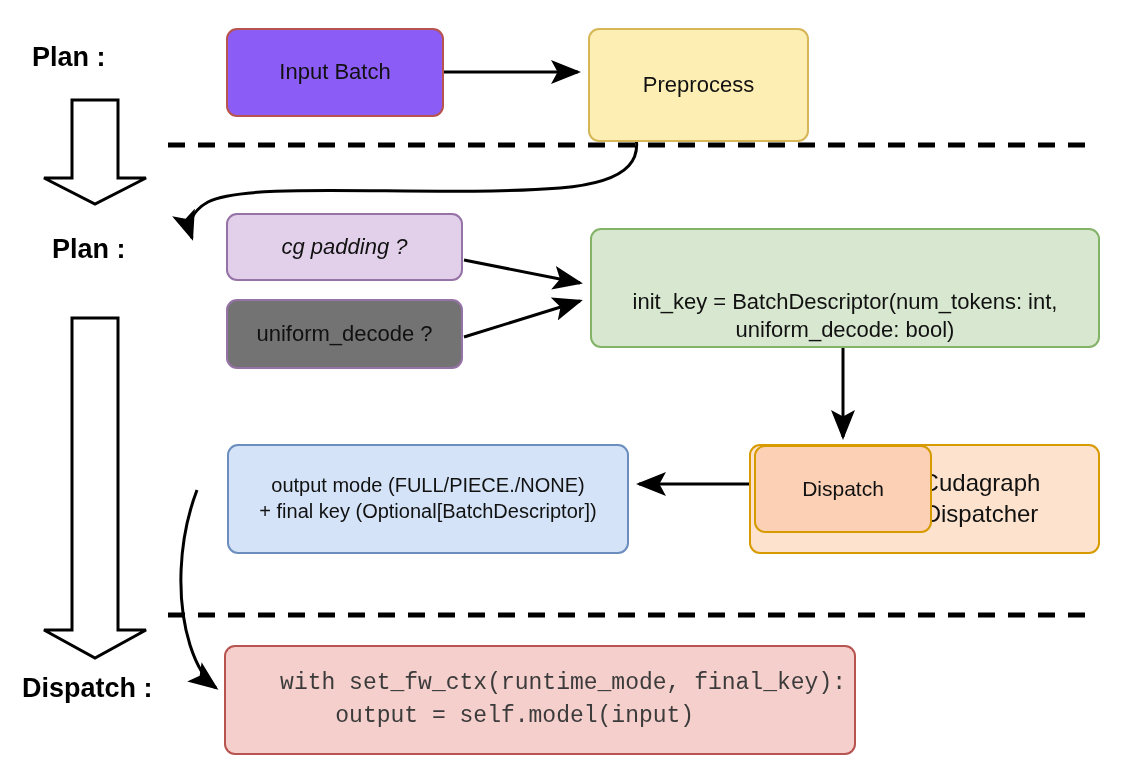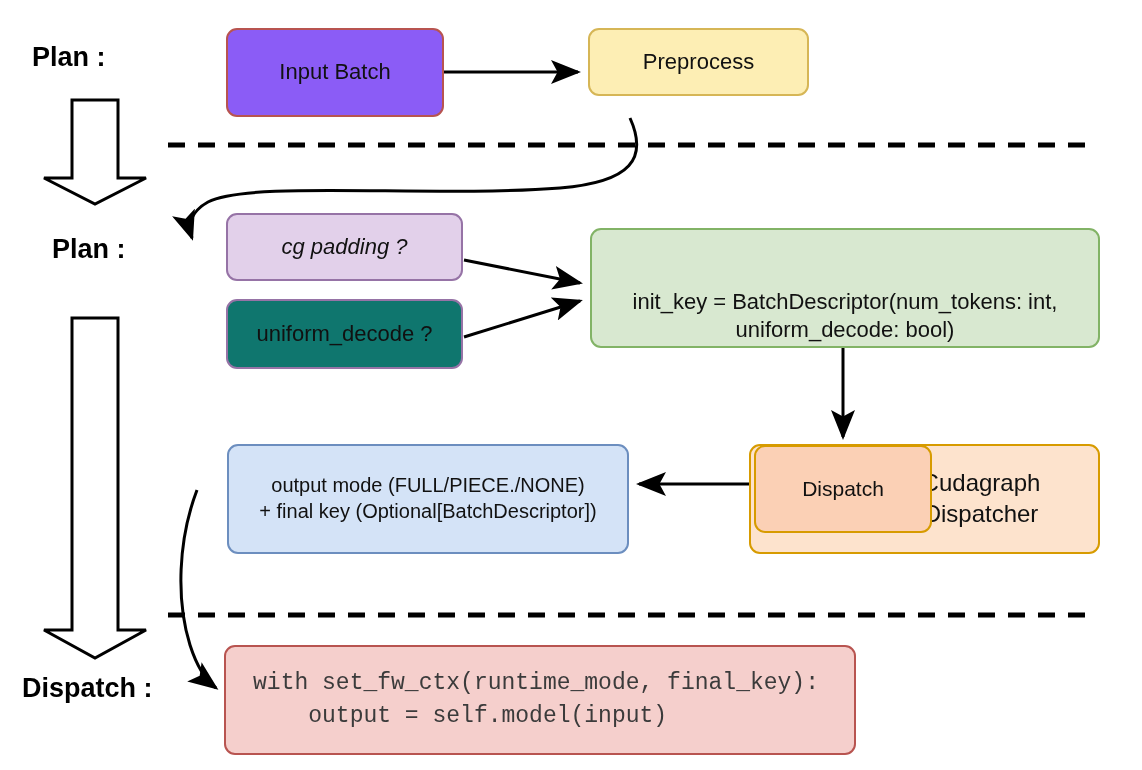--- a/index.html
+++ b/index.html
@@ -45,21 +45,21 @@
     font-family: "Liberation Sans", sans-serif;
     font-size: 22px;
     color: #111111;
     line-height: 1.28;
     padding: 2px 8px;
   }
   .node-code {
     font-family: "Liberation Mono", monospace;
     font-size: 23px;
     color: #3b3b3b;
-    justify-content: center;
+    justify-content: flex-end;
     text-align: left;
     line-height: 1.45;
     white-space: pre;
     padding-left: 0;
   }
   .node-label { display: block; }
 </style>
 </head>
 <body>
 
@@ -94,29 +94,29 @@
   </svg>
 
   <div class="stage-label" style="left:32px; top:42px;">Plan :</div>
   <div class="stage-label" style="left:52px; top:234px;">Plan :</div>
   <div class="stage-label" style="left:22px; top:673px;">Dispatch :</div>
 
   <div class="node" style="left:226px; top:28px; width:218px; height:89px; background:#8b5cf6; border-color:#b85450;">
     <span class="node-label">Input Batch</span>
   </div>
 
-  <div class="node" style="left:588px; top:28px; width:221px; height:68px; background:#fdeeb4; border-color:#d6b656;">
+  <div class="node" style="left:588px; top:28px; width:221px; height:114px; background:#fdeeb4; border-color:#d6b656;">
     <span class="node-label">Preprocess</span>
   </div>
 
   <div class="node" style="left:226px; top:213px; width:237px; height:68px; background:#e2d0ea; border-color:#9673a6;font-style:italic;">
     <span class="node-label">cg padding ?</span>
   </div>
 
-  <div class="node" style="left:226px; top:299px; width:237px; height:70px; background:#0f766e; border-color:#9673a6;">
+  <div class="node" style="left:226px; top:299px; width:237px; height:70px; background:#737373; border-color:#9673a6;">
     <span class="node-label">uniform_decode ?</span>
   </div>
 
   <div class="node" style="left:590px; top:228px; width:510px; height:120px; background:#d8e8d0; border-color:#82b366; align-items:flex-end; padding-top:14px;">
     <span class="node-label" style="white-space:pre-line;">init_key = BatchDescriptor(num_tokens: int,
 uniform_decode: bool)</span>
   </div>
 
   <div class="node" style="left:749px; top:444px; width:351px; height:110px; background:#fde3cd; border-color:#d79b00; justify-content:flex-end; padding-right:22px;">
     <span class="node-label" style="white-space:pre-line; font-size:24px; text-align:center; width:190px;">Cudagraph

